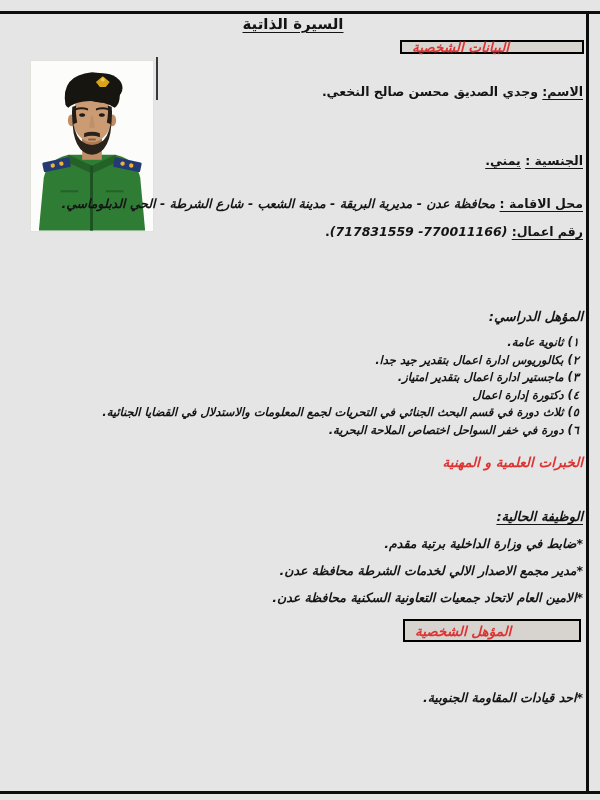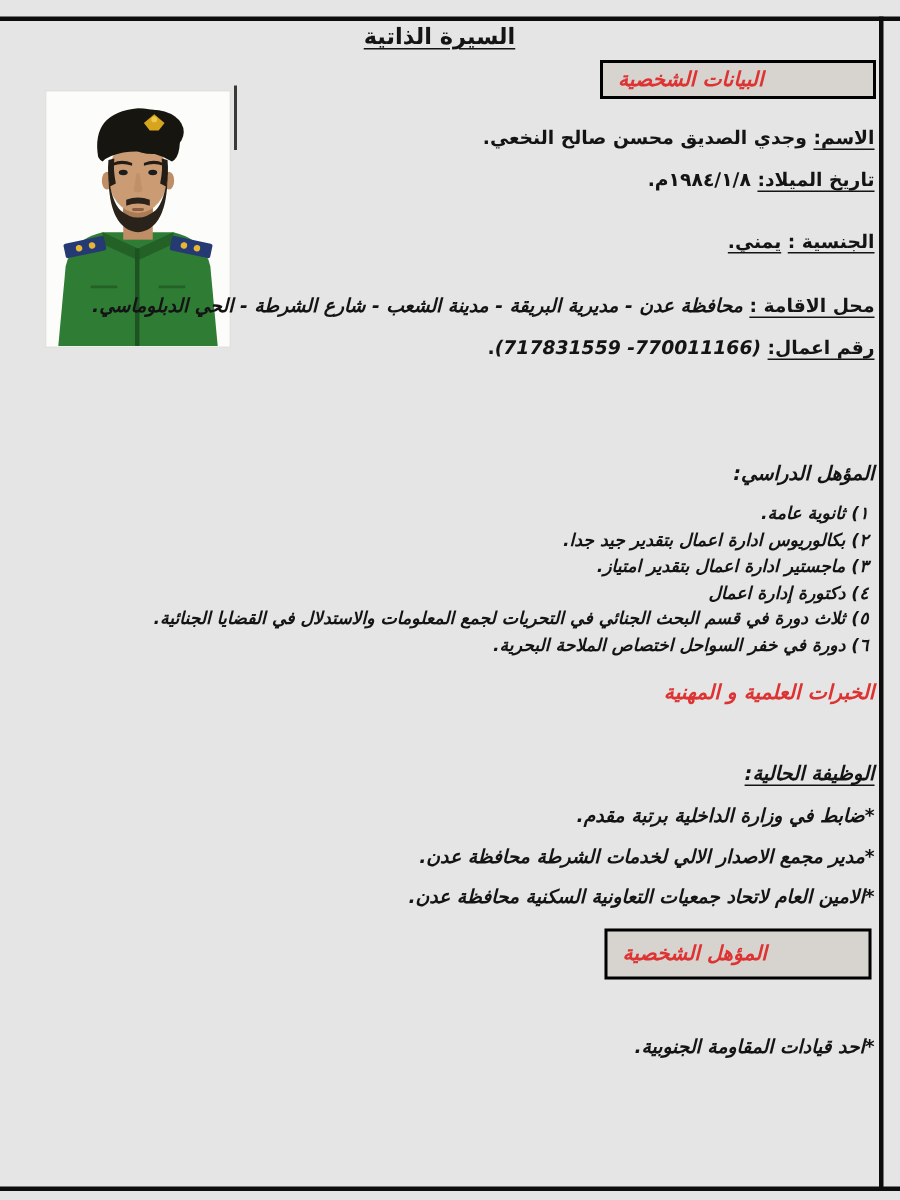--- a/index.html
+++ b/index.html
@@ -13,22 +13,22 @@
   .rule.right{right:11px;top:11px;width:3px;height:783px;}
 
   .title{position:absolute;top:15px;left:0;right:14px;text-align:center;
     font-size:15px;font-weight:bold;}
   .title span{text-decoration:underline;text-underline-offset:3px;}
 
   .hdrbox{position:absolute;background:#d7d4d0;border:2px solid #000;
     direction:rtl;display:flex;align-items:center;justify-content:flex-end;
     padding:0 10px;box-sizing:border-box;}
   .hdrbox .txt{color:#dd3333;font-weight:bold;font-style:italic;font-size:13.5px;white-space:nowrap;}
-  .hdrbox.b1{left:400px;top:40px;width:184px;height:26px;}
-  .hdrbox.b2{left:403px;top:619px;width:178px;height:34px;}
+  .hdrbox.b1{left:400px;top:40px;width:184px;height:14px;}
+  .hdrbox.b2{left:403px;top:619px;width:178px;height:23px;}
 
   .pline{position:absolute;right:17px;direction:rtl;text-align:right;
     font-size:12.5px;font-weight:bold;white-space:nowrap;}
   .plabel{text-decoration:underline;text-underline-offset:3px;}
   .it{font-style:italic;}
   .u{text-decoration:underline;text-underline-offset:3px;}
 
   .edu-heading{position:absolute;right:17px;top:309px;direction:rtl;
     font-size:13px;font-weight:bold;font-style:italic;}
   .edu-list{position:absolute;right:21px;top:334px;direction:rtl;text-align:right;
@@ -113,24 +113,20 @@
   <div class="photo-artifact"></div>
 
   <div class="hdrbox b1">
     <span class="txt">البيانات الشخصية</span>
   </div>
 
   <div class="pline" style="top:84px">
     <span class="plabel">الاسم:</span>
     <span>وجدي الصديق محسن صالح النخعي.</span>
   </div>
-  <div class="pline" style="top:112px">
-    <span class="plabel">تاريخ الميلاد:</span>
-    <span>١٩٨٤/١/٨م.</span>
-  </div>
   <div class="pline" style="top:153px">
     <span class="plabel">الجنسية :</span>
     <span class="u">يمني.</span>
   </div>
   <div class="pline" style="top:196px">
     <span class="plabel">محل الاقامة :</span>
     <span class="it">محافظة عدن - مديرية البريقة - مدينة الشعب - شارع الشرطة - الحي الدبلوماسي.</span>
   </div>
   <div class="pline" style="top:224px">
     <span class="plabel">رقم اعمال:</span>

